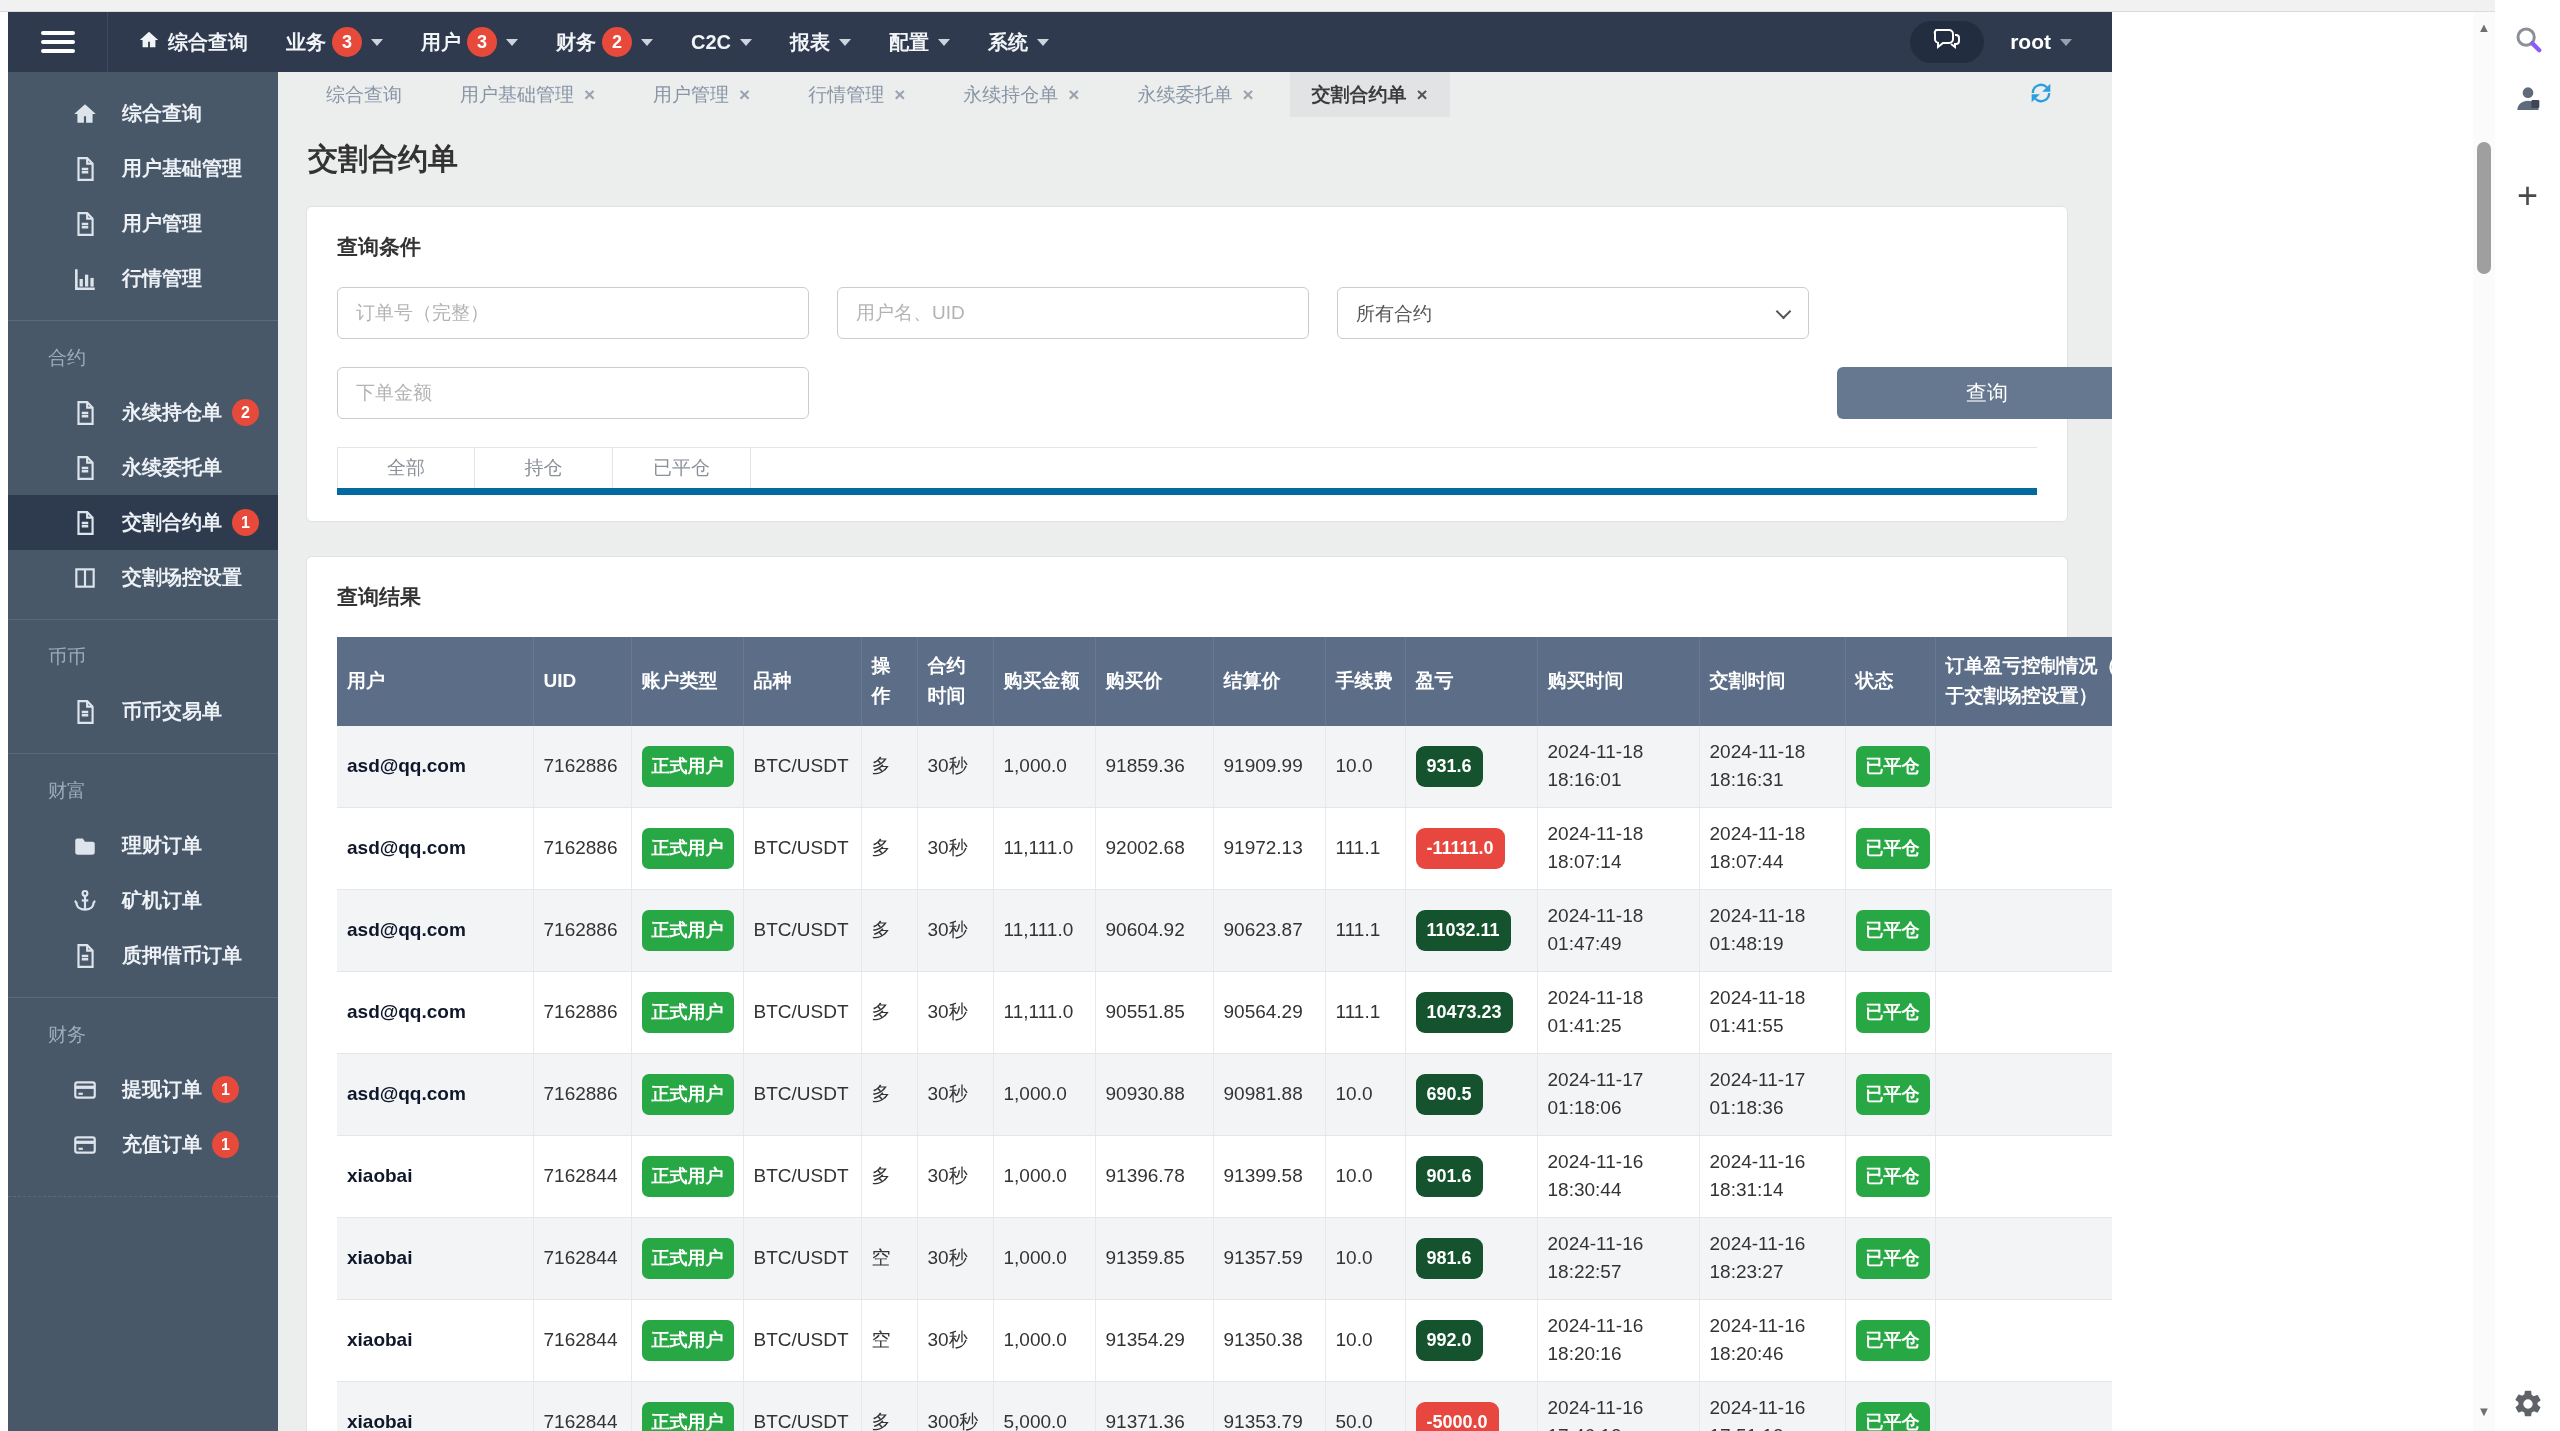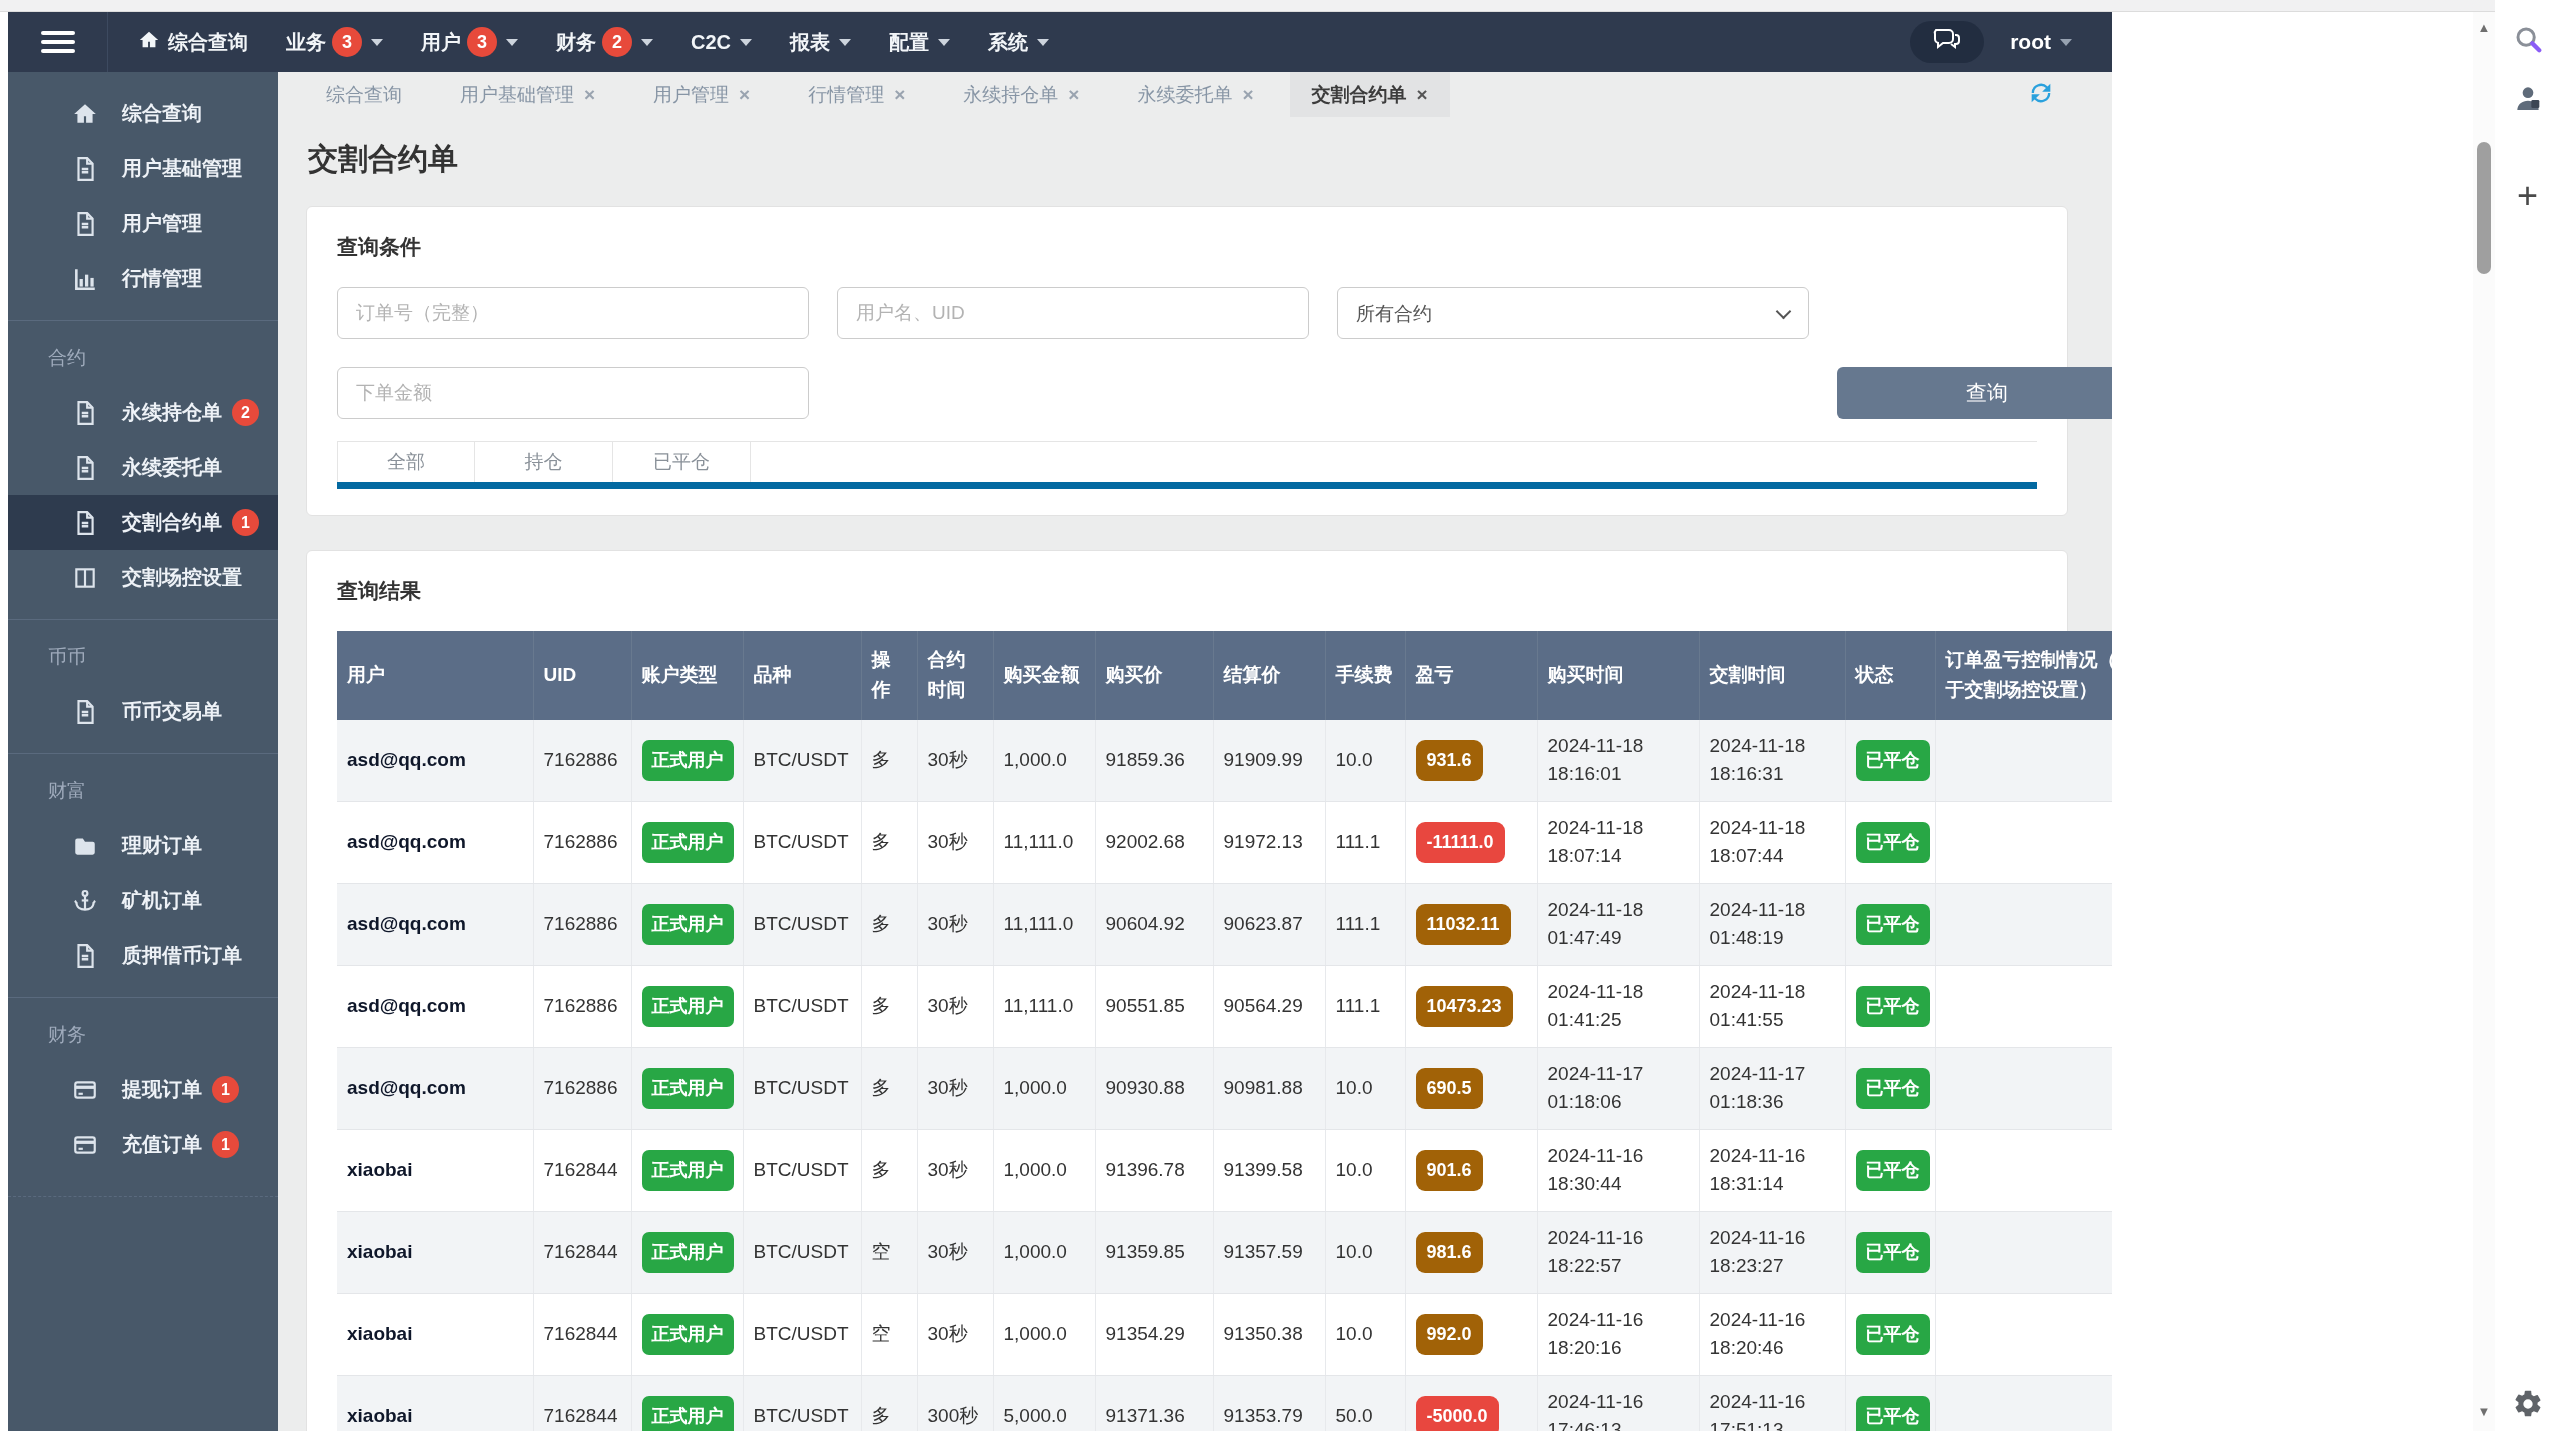--- a/index.html
+++ b/index.html
@@ -64,21 +64,21 @@
     cursor:pointer; display:flex; align-items:center; justify-content:center; }
 
   .content { flex:1; padding:14px 44px 0 28px; overflow:hidden; }
   .page-title { font-size:30px; font-weight:600; color:#333; margin:8px 0 26px 2px; }
 
   .card { background:#fff; border:1px solid #e2e2e2; border-radius:6px; padding:26px 30px; }
   .card h2 { font-size:21px; font-weight:bold; color:#333; margin-bottom:26px; }
   .query-card { margin-bottom:34px; }
 
   .form-grid { display:grid; grid-template-columns:472px 472px 472px 300px;
-    column-gap:43px; row-gap:10px; margin-bottom:22px;gap:28px; }
+    column-gap:43px; row-gap:10px; margin-bottom:28px;gap:28px; }
   .field input, .field select { width:100%; height:52px; border:1px solid #ccc; border-radius:6px;
     padding:0 18px; font-size:19px; color:#555; background:#fff; outline:none;
     font-family:inherit; }
   .field input::placeholder { color:#b3b3b3; }
   .field { position:relative; }
   .field select { appearance:none; -webkit-appearance:none; }
   .chev { position:absolute; right:20px; top:19px; width:11px; height:11px; pointer-events:none;
     border-right:2px solid #555; border-bottom:2px solid #555; transform:rotate(45deg); }
   .btn-search { grid-column:4; height:52px; background:#66788f; color:#fff; border:none;
     border-radius:6px; font-size:21px; cursor:pointer; font-family:inherit; }
@@ -95,21 +95,21 @@
   thead th:last-child { border-right:none; }
   tbody td { font-size:19px; color:#333; padding:12px 10px; height:72px; vertical-align:middle;
     border-right:1px solid #e7e9ec; border-bottom:1px solid #e4e6e9; line-height:1.5;
     overflow:hidden; }
   tbody td:last-child { border-right:none; }
   tbody tr.odd { background:#f2f4f6; }
   tbody tr.even { background:#fff; }
   .user-link { color:#0f172a; text-decoration:none; cursor:pointer;font-weight:bold; }
   .badge-green { display:inline-block; background:#28a745; color:#fff; font-weight:bold;
     font-size:18px; padding:7px 10px; border-radius:7px; white-space:nowrap; }
-  .badge-pnl { display:inline-block; background:#a16207; color:#fff; font-weight:bold;
+  .badge-pnl { display:inline-block; background:#14532d; color:#fff; font-weight:bold;
     font-size:18px; padding:7px 11px; border-radius:9px; white-space:nowrap; }
   .badge-pnl.neg { background:#e8473f; }
   .time-cell { white-space:pre-line; }
 
   
   .scrollbar { position:absolute; left:2473px; top:12px; width:22px; height:1419px; background:#fbfbfb; }
   .sb-arrow { position:absolute; left:0; width:22px; text-align:center; color:#6f6f6f; font-size:13px; cursor:pointer; }
   .sb-thumb { position:absolute; left:4px; top:130px; width:14px; height:132px; background:#9f9f9f; border-radius:7px; cursor:pointer; }
   .right-rail { position:absolute; left:2495px; top:0; width:65px; height:1431px; background:#fff; }
   .rail-icon { position:absolute; left:0; width:65px; display:flex; justify-content:center; cursor:pointer; }

